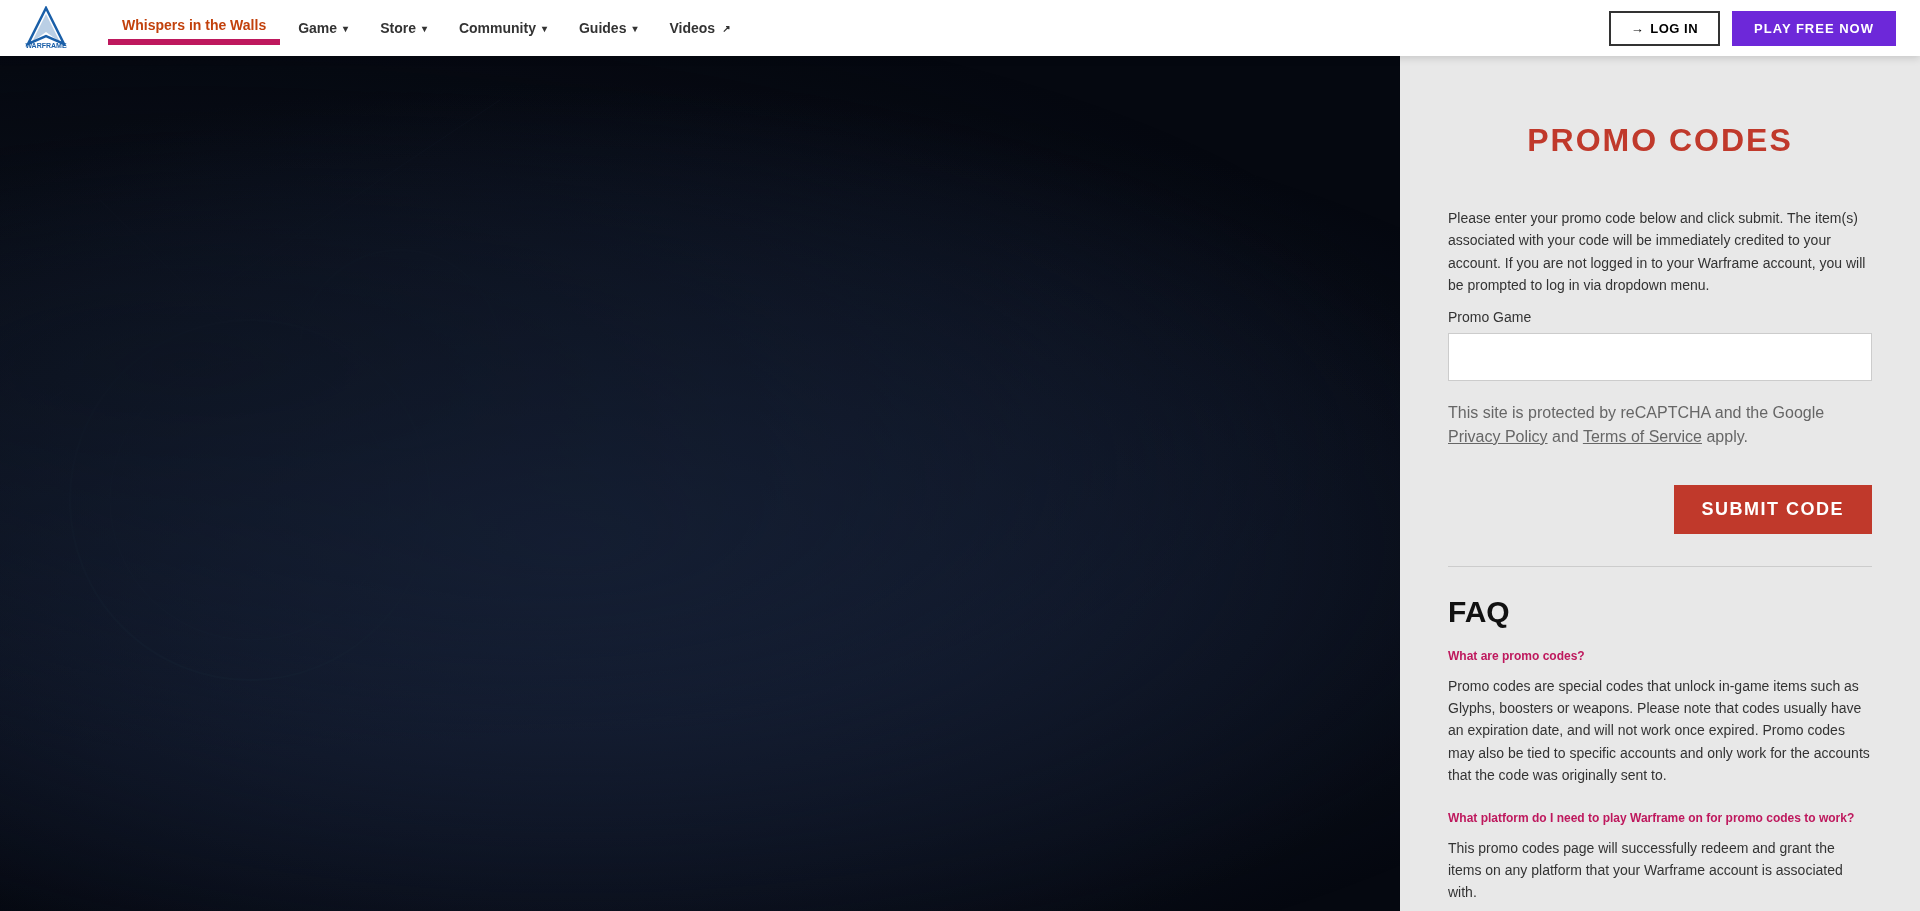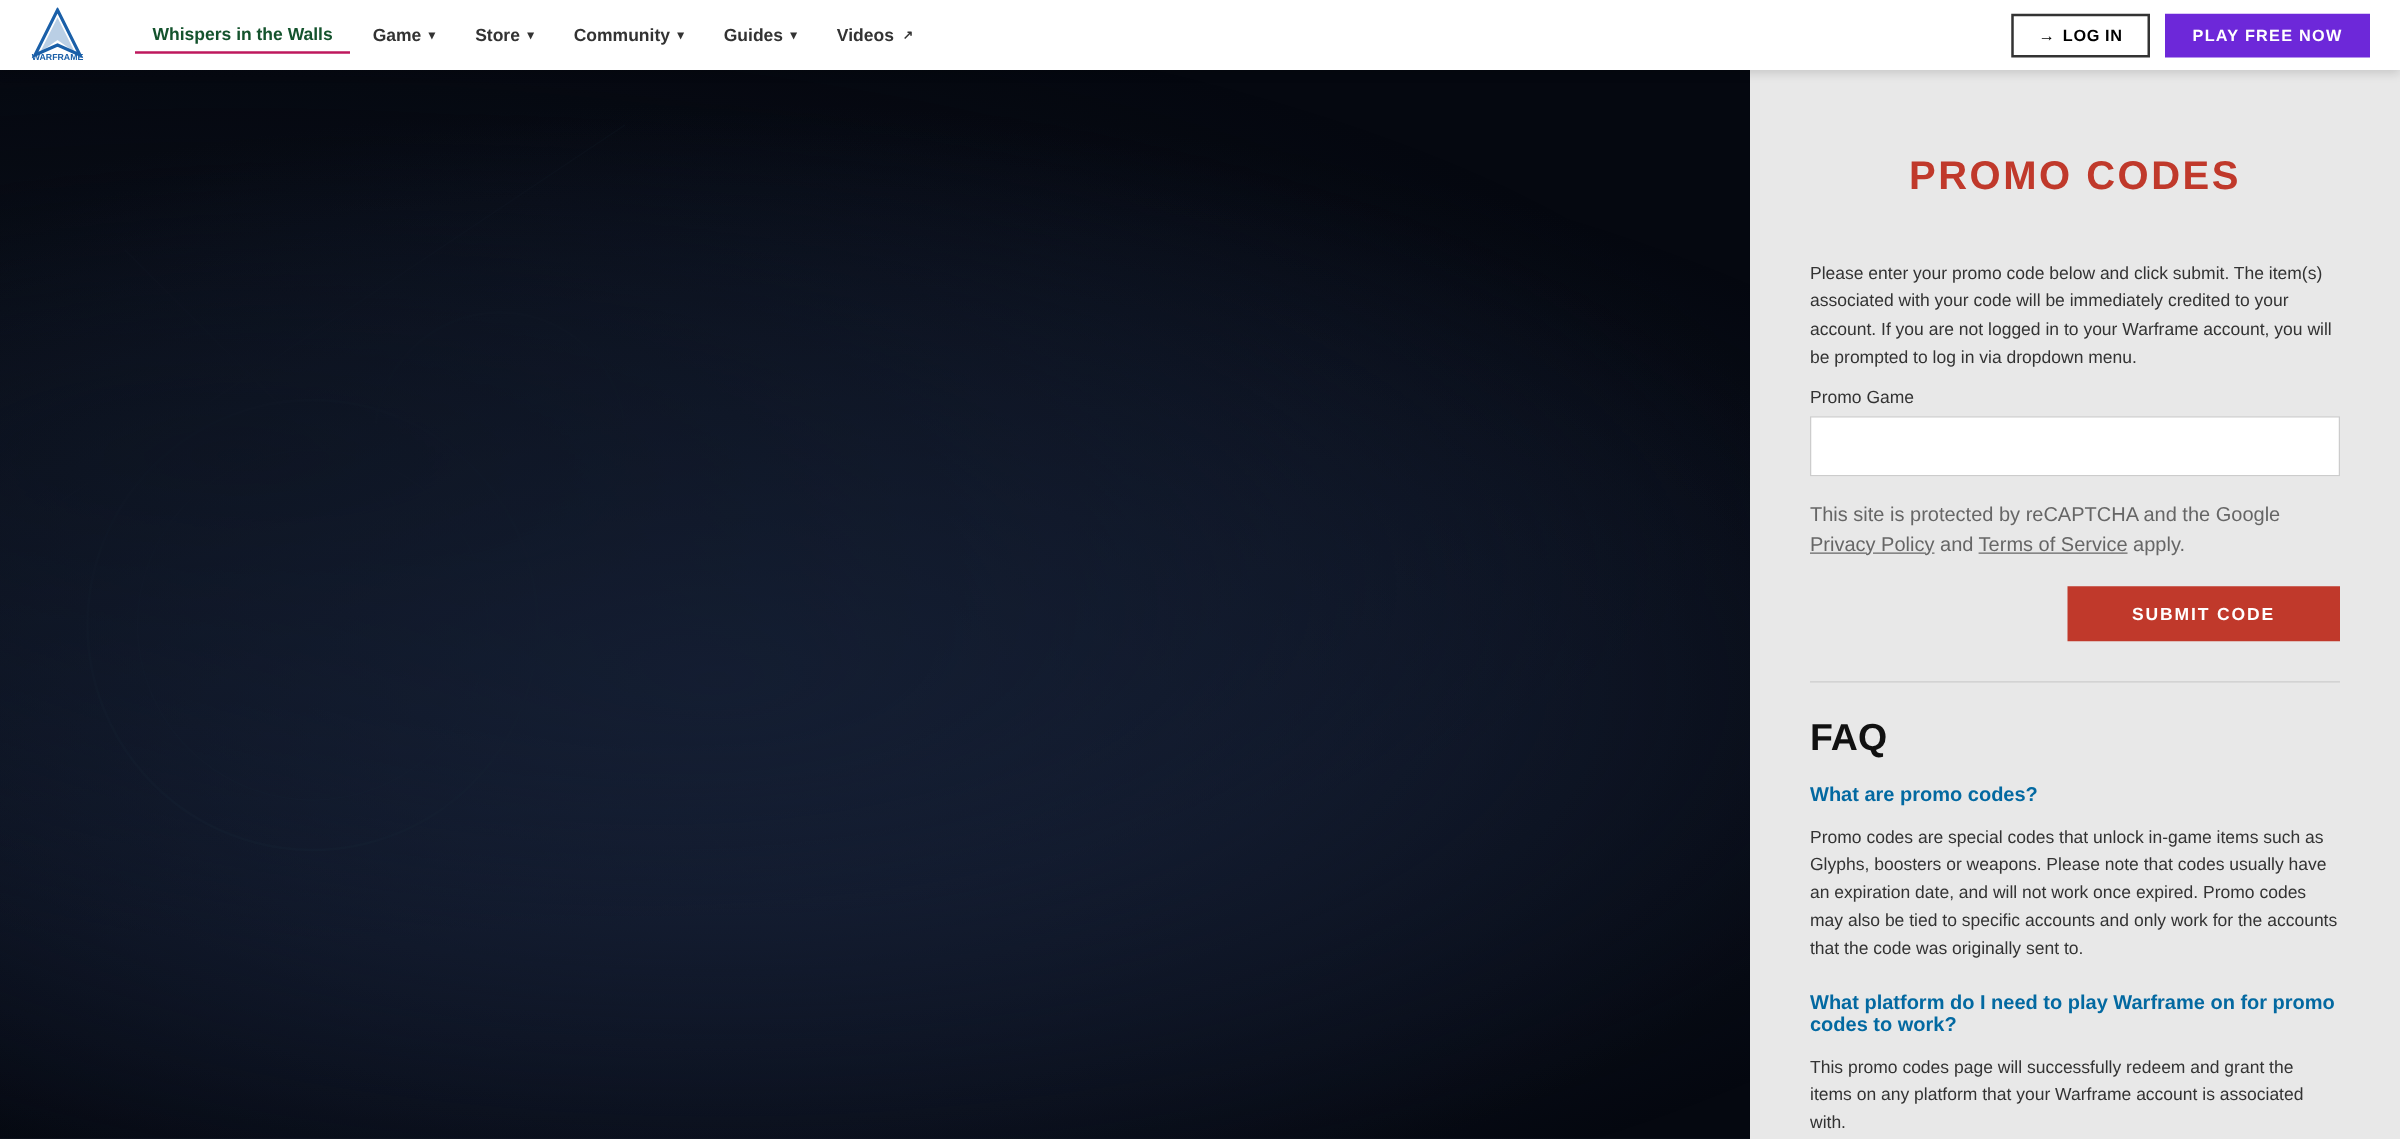--- a/index.html
+++ b/index.html
@@ -50,22 +50,22 @@
       color: #333;
       text-decoration: none;
       cursor: pointer;
       white-space: nowrap;
       display: flex;
       align-items: center;
       gap: 4px;
     }
 
     .nav-link.active {
-      color: #14532d;
-      border-bottom: 2px solid #be185d;
+      color: #c2410c;
+      border-bottom: 6px solid #be185d;
     }
 
     .nav-chevron {
       font-size: 10px;
       margin-left: 2px;
     }
 
     .nav-actions {
       display: flex;
       align-items: center;
@@ -202,47 +202,48 @@
     .submit-row {
       display: flex;
       justify-content: flex-end;
       margin-bottom: 32px;
     }
 
     .btn-submit {
       background: #c0392b;
       color: #fff;
       border: none;
-      padding: 14px 52px;
-      font-size: 14px;
+      padding: 14px 28px;
+      font-size: 18px;
       font-weight: 900;
       letter-spacing: 1.5px;
       cursor: pointer;
       text-transform: uppercase;
+      margin-top: 16px;
     }
 
     
     .divider {
       height: 1px;
       background: #ccc;
       margin-bottom: 28px;
     }
 
     
     .faq-title {
       font-size: 30px;
       font-weight: 900;
       color: #111;
       margin-bottom: 20px;
     }
 
     .faq-question {
-      font-size: 16px;
+      font-size: 12px;
       font-weight: 700;
-      color: #0369a1;
+      color: #be185d;
       margin-bottom: 12px;
     }
 
     .faq-answer {
       font-size: 14px;
       color: #333;
       line-height: 1.6;
       margin-bottom: 24px;
     }
   </style>

